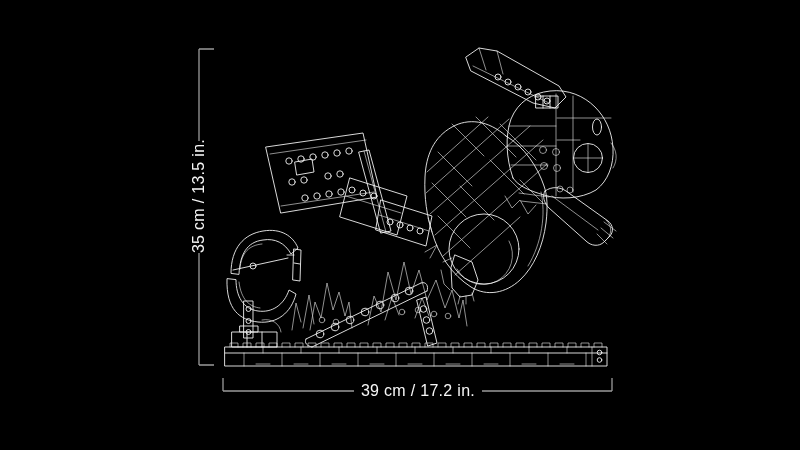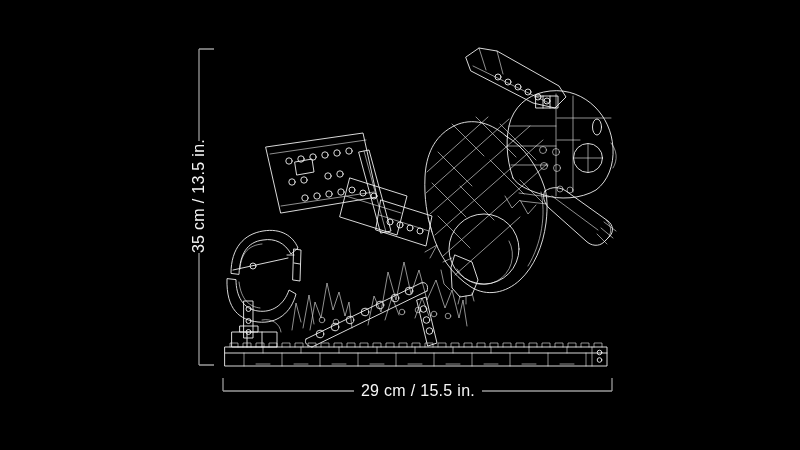--- a/index.html
+++ b/index.html
@@ -183,14 +183,14 @@
 
     <g class="dimline">
       <path d="M199 49 H214 M199 49 V141 M199 253 V365 M199 365 H214"></path>
     </g>
     <g class="dimline">
       <path d="M223 378 V391 M223 391 H354 M482 391 H612 M612 391 V378"></path>
     </g>
   </svg>
 
   <div class="dim-label v">35 cm / 13.5 in.</div>
-  <div class="dim-label h">29 cm / 15.5 in.</div>
+  <div class="dim-label h">39 cm / 17.2 in.</div>
 </div>
 
 </body></html>

